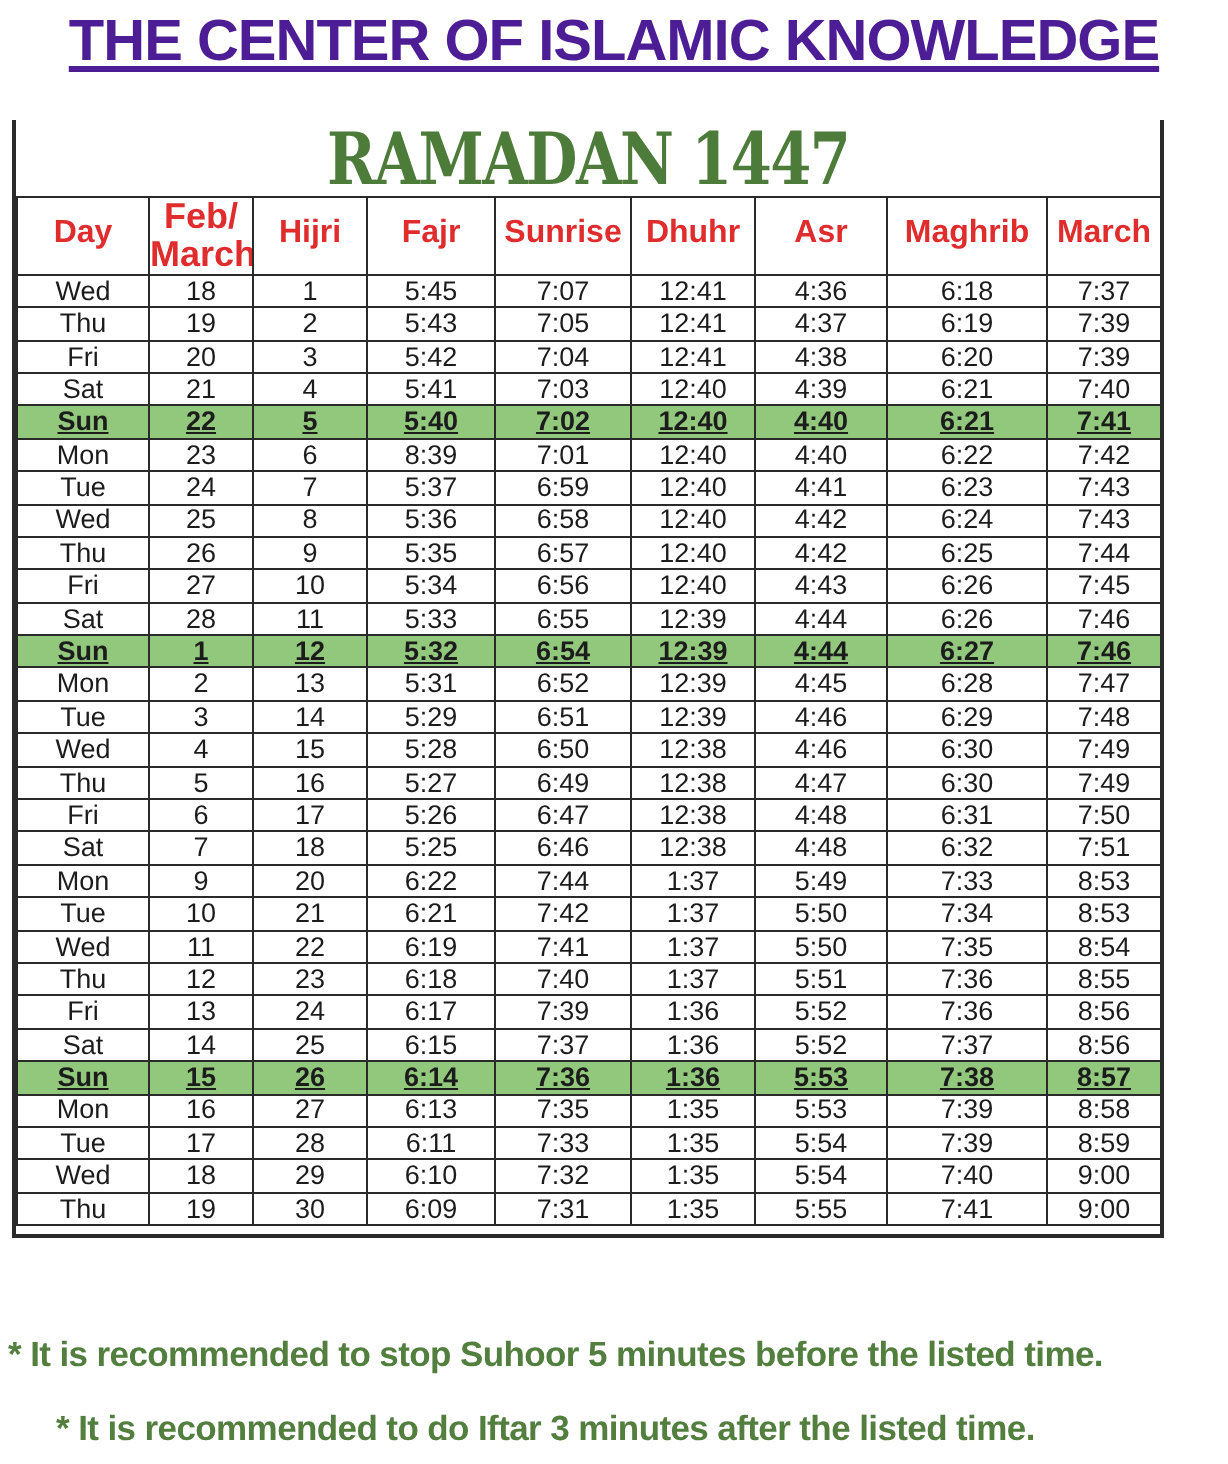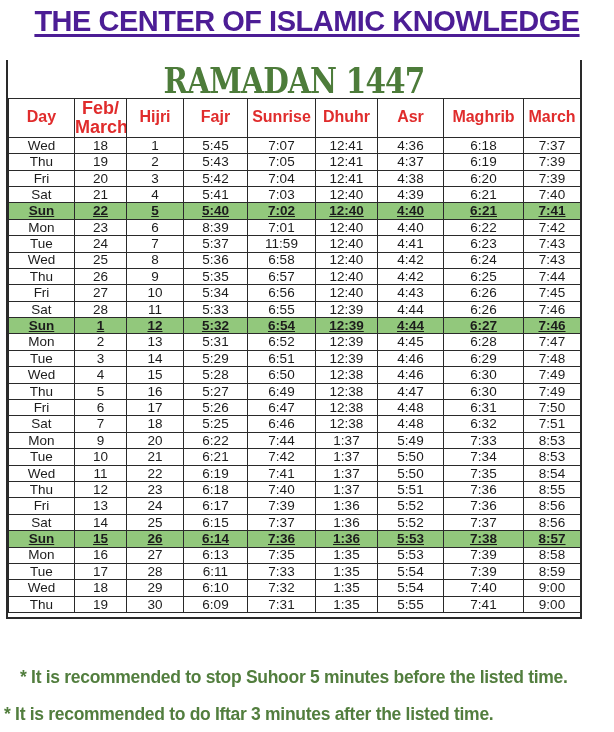--- a/index.html
+++ b/index.html
@@ -78,22 +78,22 @@
   }
   .footnote {
     position:absolute;
     left:4px;
     margin:0;
     color:#527e3e;
     font-weight:bold;
     font-size:17.5px;
     letter-spacing:-0.3px;
   }
-  .footnote.f1 { top:667px;margin-left:16px; }
-  .footnote.f2 { top:704px; }
+  .footnote.f1 { top:667px; }
+  .footnote.f2 { top:704px;margin-left:24px; }
 </style>
 </head>
 <body>
 
 <h1 class="org-title">THE CENTER OF ISLAMIC KNOWLEDGE</h1>
 
 <div class="cal-frame">
   <div class="cal-title">RAMADAN 1447</div>
   <table class="prayer">
     <colgroup>
@@ -186,21 +186,21 @@
           <td>12:40</td>
           <td>4:40</td>
           <td>6:22</td>
           <td>7:42</td>
         </tr>
         <tr>
           <td>Tue</td>
           <td>24</td>
           <td>7</td>
           <td>5:37</td>
-          <td>11:59</td>
+          <td>6:59</td>
           <td>12:40</td>
           <td>4:41</td>
           <td>6:23</td>
           <td>7:43</td>
         </tr>
         <tr>
           <td>Wed</td>
           <td>25</td>
           <td>8</td>
           <td>5:36</td>

